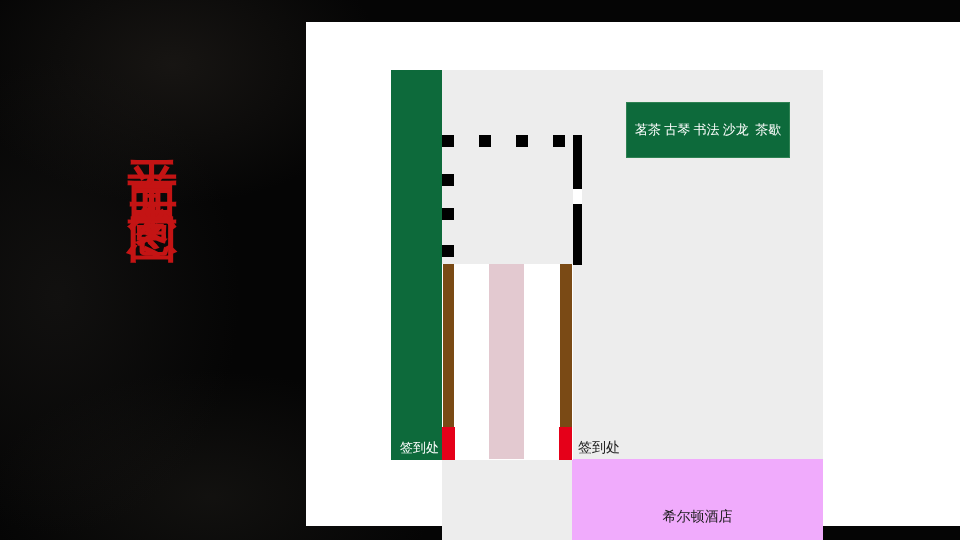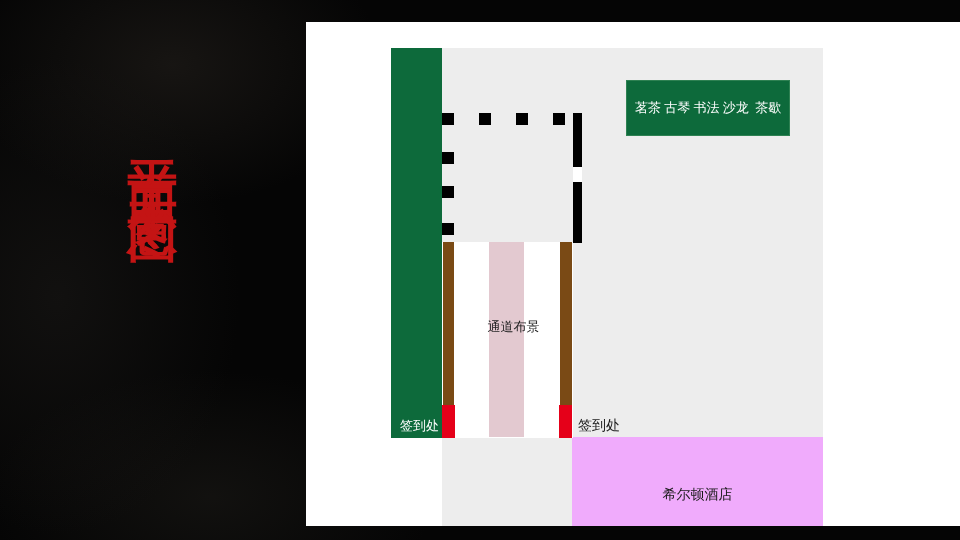--- a/index.html
+++ b/index.html
@@ -35,21 +35,21 @@
   }
   
   .panel {
     position: absolute;
     left: 306px;
     top: 22px;
     width: 654px;
     height: 504px;
     background: #ffffff;
   }
-  .abs { position: absolute; }
+  .abs { position: absolute; margin-top: 22px; }
   .diagram-bg {
     left: 136px; top: 26px; width: 381px; height: 478px;
     background: #ededed;
   }
   .hotel-box {
     left: 266px; top: 415px; width: 251px; height: 89px;
     background: #f0abfc;
     display: flex; align-items: center; justify-content: center;
     padding-top: 26px; box-sizing: border-box;
     font-size: 14px; color: #1a1a1a;
@@ -142,21 +142,20 @@
     <div class="abs dash" style="left:210px; top:91px;"></div>
     <div class="abs dash" style="left:247px; top:91px;"></div>
     <div class="abs dash" style="left:136px; top:130px;"></div>
     <div class="abs dash" style="left:136px; top:164px;"></div>
     <div class="abs dash" style="left:136px; top:201px;"></div>
 
     <div class="abs stage-bar-seg seg1"></div>
     <div class="abs seg-gap"></div>
     <div class="abs stage-bar-seg seg2"></div>
 
-    <div class="abs aisle-label">通道布景</div>
 
     <div class="abs signin-left">签到处</div>
 
     <div class="abs signin-right">签到处</div>
 
     <div class="abs info-box">
       <span>茗茶 古琴 书法 沙龙  茶歇</span>
     </div>
 
   </div>

